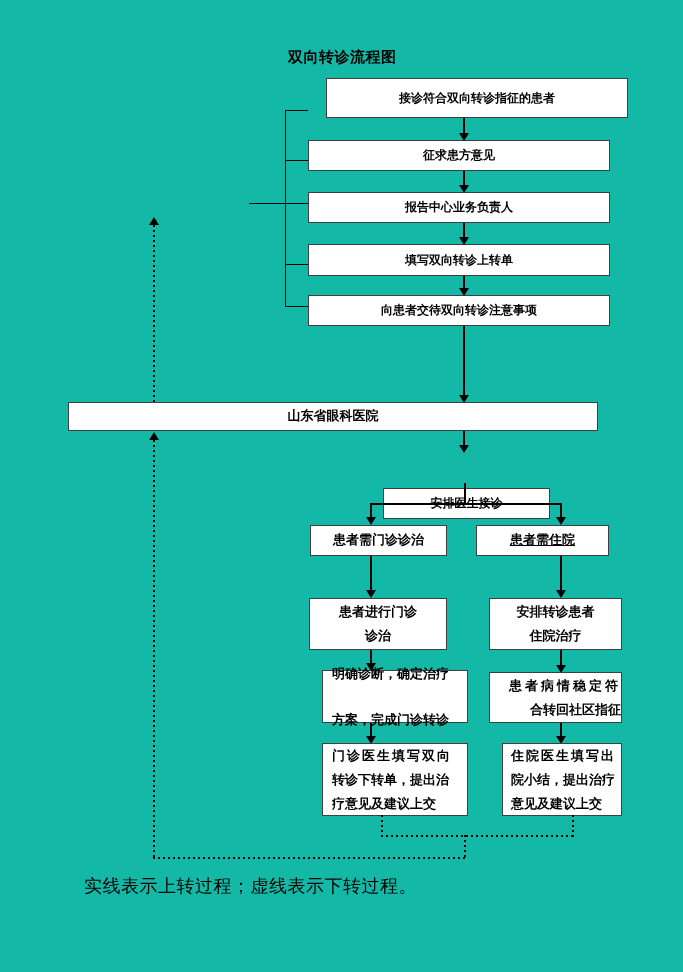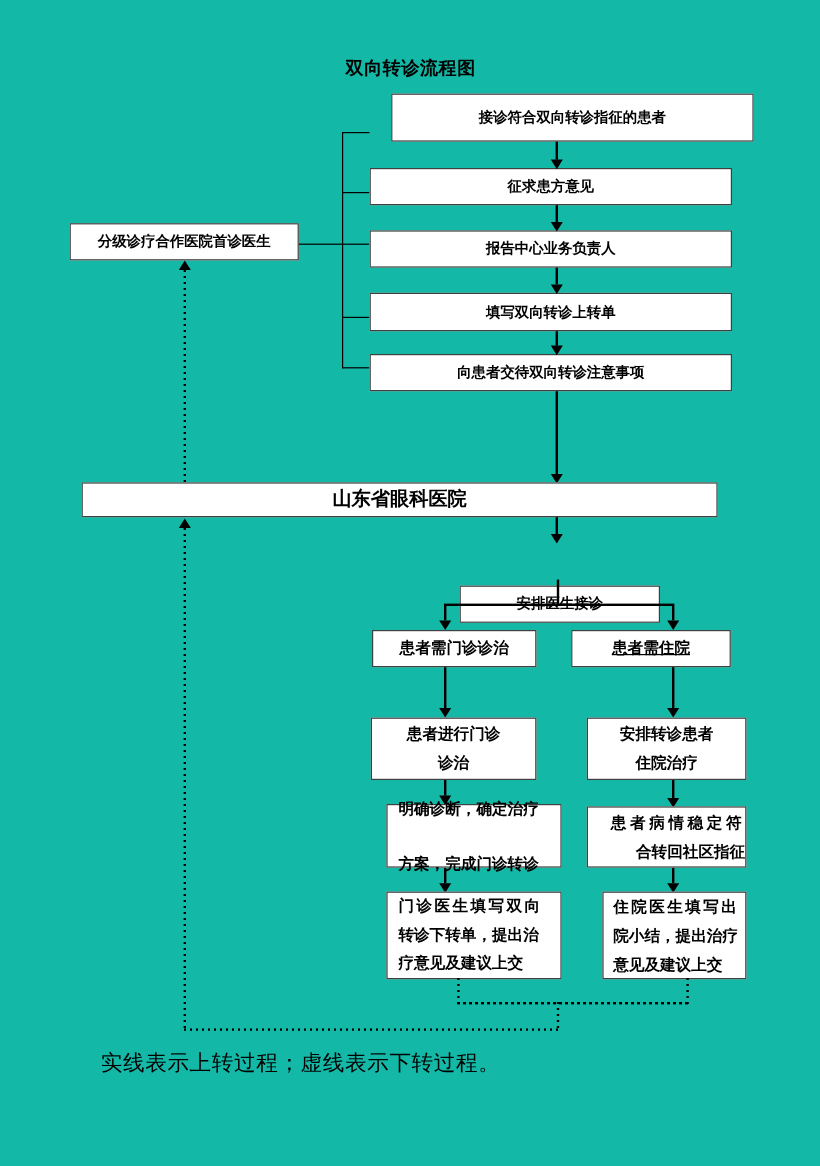--- a/index.html
+++ b/index.html
@@ -36,41 +36,40 @@
 
   <div id="title">双向转诊流程图</div>
 
   <div class="vline" style="left:285px;top:110px;height:197px;"></div>
   <div class="hline" style="left:285px;top:110px;width:23px;"></div>
   <div class="hline" style="left:285px;top:160px;width:23px;"></div>
   <div class="hline" style="left:249px;top:203px;width:59px;"></div>
   <div class="hline" style="left:285px;top:264px;width:23px;"></div>
   <div class="hline" style="left:285px;top:306px;width:23px;"></div>
 
-  <div class="box cbox" style="left:58px;top:186px;width:191px;height:31px;">分级诊疗合作医院首诊医生</div>
 
   <div class="box cbox" style="left:308px;top:78px;width:302px;height:40px;margin-left:18px;">接诊符合双向转诊指征的患者</div>
   <div class="box cbox" style="left:308px;top:140px;width:302px;height:31px;">征求患方意见</div>
   <div class="box cbox" style="left:308px;top:192px;width:302px;height:31px;">报告中心业务负责人</div>
   <div class="box cbox" style="left:308px;top:244px;width:302px;height:32px;">填写双向转诊上转单</div>
   <div class="box cbox" style="left:308px;top:295px;width:302px;height:31px;">向患者交待双向转诊注意事项</div>
 
   <div class="shaft" style="left:463px;top:118px;height:15px;"></div>
   <div class="head-down" style="left:459px;top:133px;"></div>
   <div class="shaft" style="left:463px;top:171px;height:14px;"></div>
   <div class="head-down" style="left:459px;top:185px;"></div>
   <div class="shaft" style="left:463px;top:223px;height:14px;"></div>
   <div class="head-down" style="left:459px;top:237px;"></div>
   <div class="shaft" style="left:463px;top:276px;height:12px;"></div>
   <div class="head-down" style="left:459px;top:288px;"></div>
 
   <div class="shaft" style="left:463px;top:326px;height:69px;"></div>
   <div class="head-down" style="left:459px;top:395px;"></div>
 
-  <div class="box cbox" style="left:68px;top:402px;width:530px;height:29px;font-size:16px;">山东省眼科医院</div>
+  <div class="box cbox" style="left:68px;top:402px;width:530px;height:29px;font-size:13px;">山东省眼科医院</div>
 
   <div class="shaft" style="left:463px;top:431px;height:14px;"></div>
   <div class="head-down" style="left:459px;top:445px;"></div>
 
   <div class="box cbox" style="left:383px;top:452px;width:167px;height:31px;margin-top:36px;">安排医生接诊</div>
 
   <div class="shaft" style="left:464px;top:483px;height:22px;"></div>
   <div class="hshaft" style="left:370px;top:503px;width:192px;"></div>
   <div class="shaft" style="left:370px;top:505px;height:12px;"></div>
   <div class="head-down" style="left:366px;top:517px;"></div>
@@ -95,21 +94,21 @@
   <div class="head-down" style="left:556px;top:736px;"></div>
 
   <div class="box cbox big" style="left:309px;top:598px;width:138px;height:52px;">
     <div class="ln">患者进行门诊</div>
     <div class="ln">诊治</div>
   </div>
   <div class="box lbox big" style="left:322px;top:670px;width:146px;height:53px;padding-left:9px;gap:22px;">
     <div class="ln">明确诊断，确定治疗</div>
     <div class="ln">方案，完成门诊转诊</div>
   </div>
-  <div class="box lbox big" style="left:322px;top:743px;width:146px;height:73px;padding-left:9px;justify-content:flex-end;">
+  <div class="box lbox big" style="left:322px;top:743px;width:146px;height:73px;padding-left:9px;">
     <div class="ln ls2">门诊医生填写双向</div>
     <div class="ln">转诊下转单，提出治</div>
     <div class="ln">疗意见及建议上交</div>
   </div>
 
   <div class="box cbox big" style="left:489px;top:598px;width:133px;height:52px;">
     <div class="ln">安排转诊患者</div>
     <div class="ln">住院治疗</div>
   </div>
   <div class="box lbox big" style="left:489px;top:672px;width:133px;height:51px;padding-left:10px;align-items:flex-end;">

